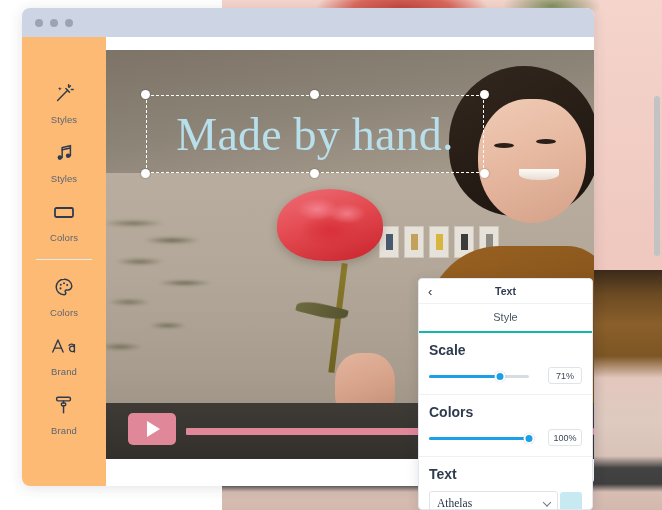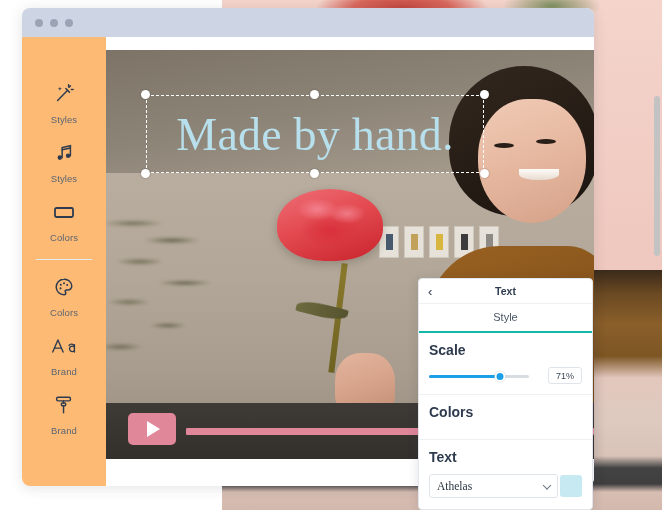--- a/index.html
+++ b/index.html
@@ -599,20 +599,28 @@
         <div class="slider-track"></div>
         <div class="slider-fill" style="width:71%"></div>
         <div class="slider-knob" style="left:71%"></div>
       </div>
       <div class="slider-val">71%</div>
     </div>
   </div>
 
   <div class="field">
     <div class="field-label">Colors</div>
+    <div class="slider-row">
+      <div class="slider">
+        <div class="slider-track"></div>
+        <div class="slider-fill" style="width:100%"></div>
+        <div class="slider-knob" style="left:100%"></div>
+      </div>
+      <div class="slider-val">100%</div>
+    </div>
   </div>
 
   <div class="text-field">
     <div class="field-label">Text</div>
     <div class="font-row">
       <div class="font-select">
         <span class="font-name">Athelas</span>
         <span class="chev"></span>
       </div>
       <div class="color-swatch"></div>

